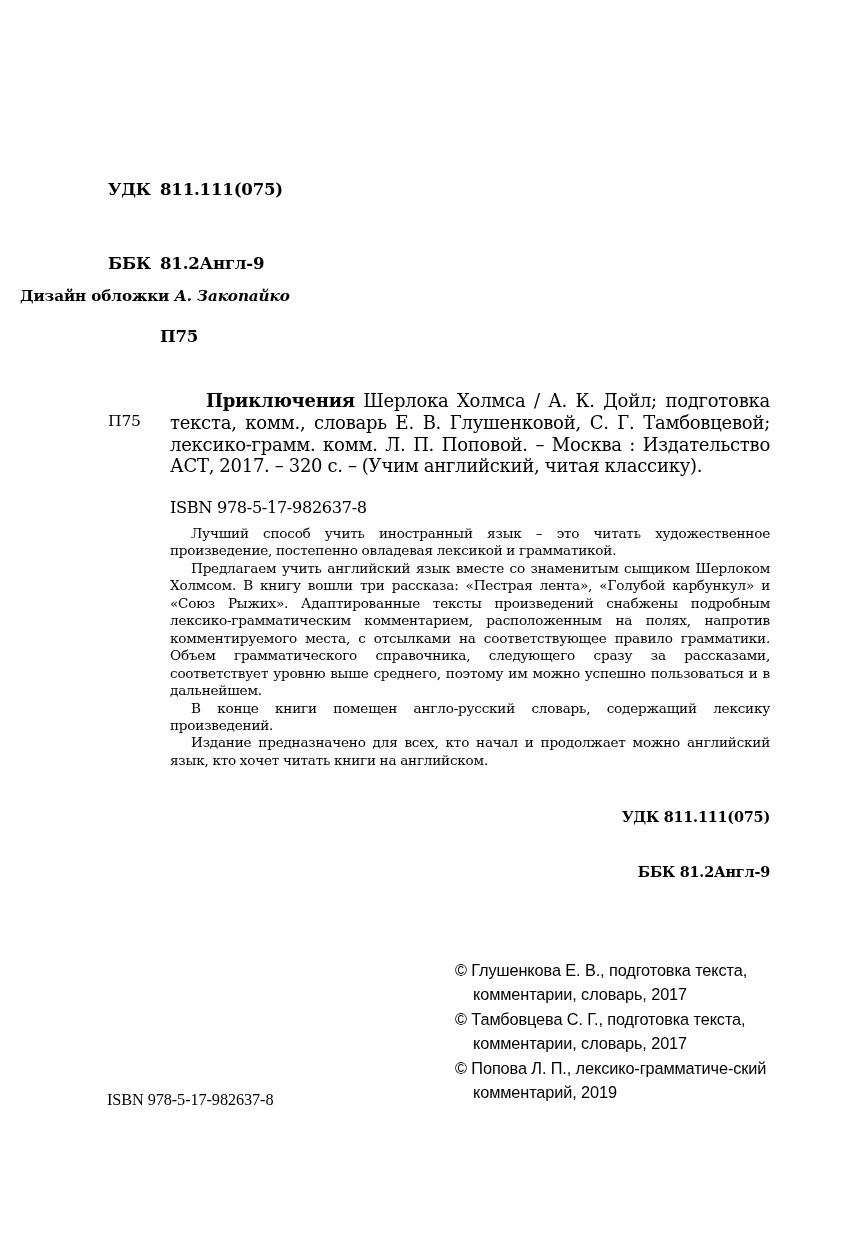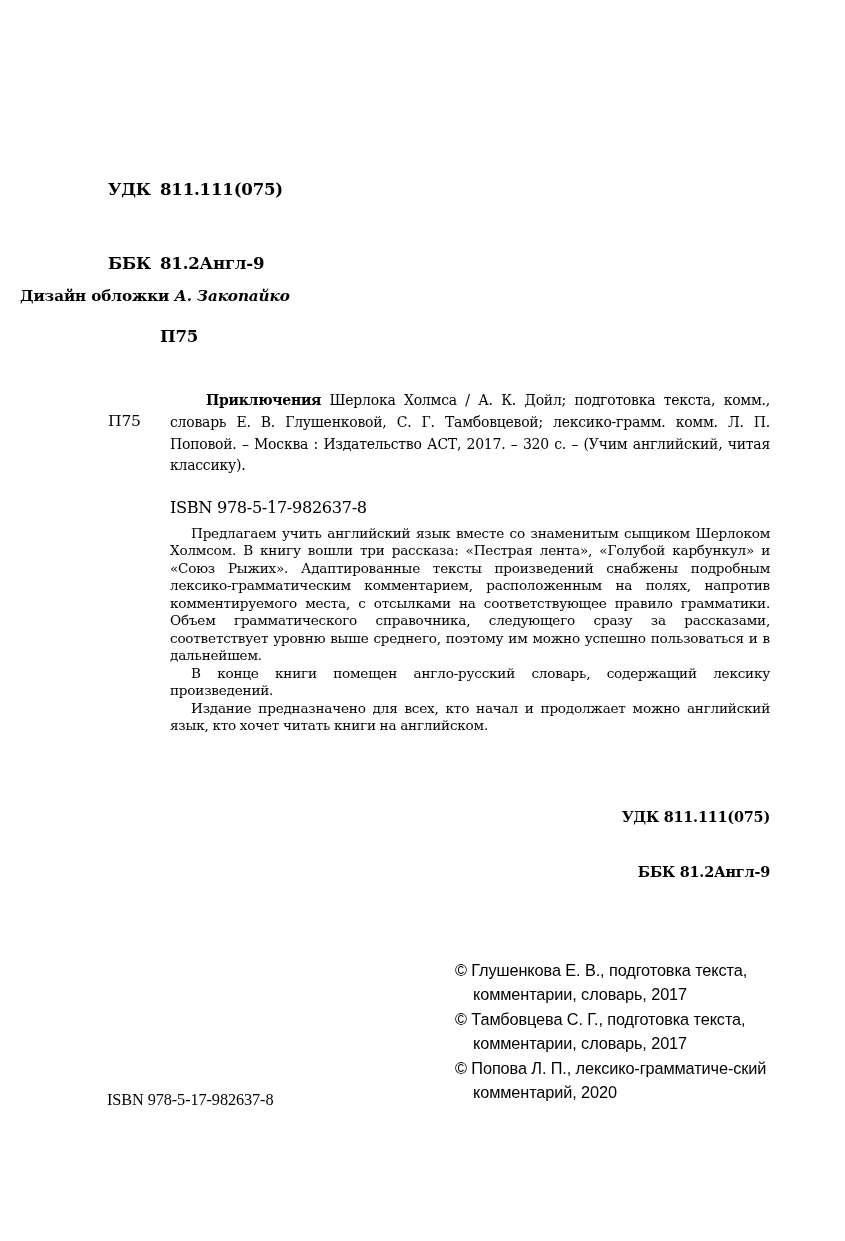--- a/index.html
+++ b/index.html
@@ -72,21 +72,21 @@
     left: 0;
     top: 22px;
     font-family: "DejaVu Serif", "Liberation Serif", serif;
     font-size: 15.6px;
     letter-spacing: -0.2px;
   }
   #bib-text {
     margin-left: 62px;
     width: 600px;
     font-family: "DejaVu Serif", "Liberation Serif", serif;
-    font-size: 14px;
+    font-size: 18px;
     line-height: 21.8px;
     text-align: justify;
     text-indent: 36px;
     letter-spacing: -0.25px;
     word-spacing: -0.3px;
     hyphens: manual;
   }
   #bib-text .title-bold { font-weight: 700; }
 
   
@@ -175,32 +175,33 @@
   </div>
 
   <div id="bib-record">
     <div id="bib-index">П75</div>
     <div id="bib-text"><span class="title-bold">Приключения</span><span> Шерлока Холмса / А. К. Дойл; подготовка текста, комм., словарь Е. В. Глушенковой, С. Г. Тамбовцевой; лексико-грамм. комм. Л. П. Поповой. – Москва : Издательство АСТ, 2017. – 320 с. – (Учим английский, читая классику).</span></div>
   </div>
 
   <div id="isbn-main">ISBN 978-5-17-982637-8</div>
 
   <div id="annotation">
+    <p>Лучший способ учить иностранный язык – это читать художественное произведение, постепенно овладевая лексикой и грамматикой.</p>
     <p>Предлагаем учить английский язык вместе со знаменитым сыщиком Шерлоком Холмсом. В книгу вошли три рассказа: «Пестрая лента», «Голубой карбункул» и «Союз Рыжих». Адаптированные тексты произведений снабжены подробным лексико-грамматическим комментарием, расположенным на полях, напротив комментируемого места, с отсылками на соответствующее правило грамматики. Объем грамматического справочника, следующего сразу за рассказами, соответствует уровню выше среднего, поэтому им можно успешно пользоваться и в дальнейшем.</p>
     <p>В конце книги помещен англо-русский словарь, содержащий лексику произведений.</p>
     <p>Издание предназначено для всех, кто начал и продолжает можно английский язык, кто хочет читать книги на английском.</p>
   </div>
 
   <div id="udk-repeat">
     <span class="row">УДК 811.111(075)</span>
     <br>
     <span class="row">ББК 81.2Англ-9</span>
   </div>
 
   <div id="copyright-block">
     <span class="copyright-line">© Глушенкова Е. В., подготовка текста, комментарии, словарь, 2017</span>
     <span class="copyright-line">© Тамбовцева С. Г., подготовка текста, комментарии, словарь, 2017</span>
-    <span class="copyright-line">© Попова Л. П., лексико-грамматиче-ский комментарий, 2020</span>
+    <span class="copyright-line">© Попова Л. П., лексико-грамматиче-ский комментарий, 2019</span>
   </div>
 
   <div id="isbn-footer">ISBN 978-5-17-982637-8</div>
 
 </div>
 
 </body></html>

